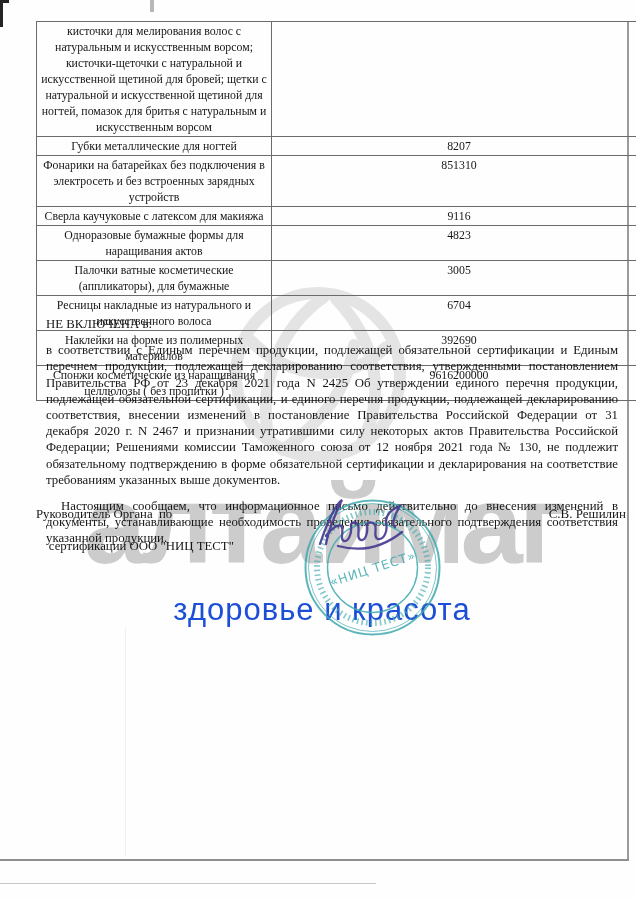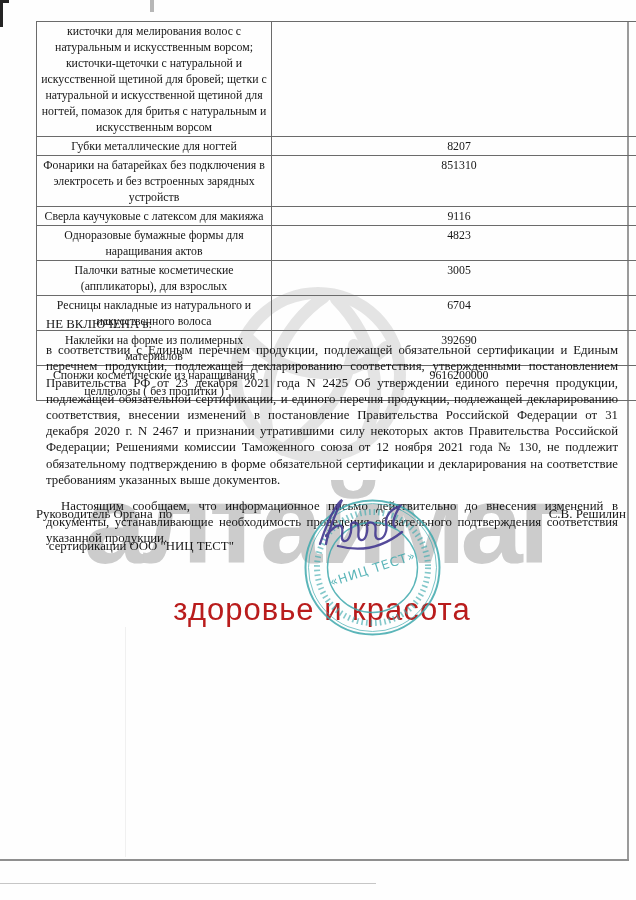--- a/index.html
+++ b/index.html
@@ -15,21 +15,21 @@
   .edge-bottom2{position:absolute;left:0;top:883px;width:376px;height:1px;background:#c6c6c6;}
   .fold-line{position:absolute;left:125px;top:627px;width:1px;height:230px;background:#f0f0f0;}
 
   
   .logo-wm{position:absolute;left:228px;top:285px;width:180px;height:180px;z-index:1;}
   .brand-wm{position:absolute;left:50px;top:470px;width:545px;text-align:center;z-index:1;
             font-family:"Liberation Sans", sans-serif;font-weight:bold;
             font-size:112px;line-height:110px;letter-spacing:-4px;color:#c7c7c7;opacity:.9;}
   .tagline-wm{position:absolute;left:122px;top:592px;width:400px;text-align:center;z-index:1;
             font-family:"Liberation Sans", sans-serif;font-size:31px;letter-spacing:1px;
-            color:#b91c1c;}
+            color:#1d4ed8;}
 
   
   table.products{position:absolute;left:36px;top:21px;width:592px;z-index:2;
             border-collapse:collapse;table-layout:fixed;}
   table.products td{border:1px solid #6b6b6b;font-size:11.8px;line-height:16px;
             text-align:center;vertical-align:top;padding:1px 4px;}
   table.products td.name{width:226px;}
   table.products td.code{width:366px;}
 
   
@@ -90,21 +90,21 @@
         </tr>
         <tr style="height: 15px;">
           <td class="name">Сверла каучуковые с латексом для макияжа</td>
           <td class="code">9116</td>
         </tr>
         <tr style="height: 29px;">
           <td class="name">Одноразовые бумажные формы для наращивания актов</td>
           <td class="code">4823</td>
         </tr>
         <tr style="height: 28px;">
-          <td class="name">Палочки ватные косметические (аппликаторы), для взрослых</td>
+          <td class="name">Палочки ватные косметические (аппликаторы), для бумажные</td>
           <td class="code">3005</td>
         </tr>
         <tr style="height: 29px;">
           <td class="name">Ресницы накладные из натурального и искусственного волоса</td>
           <td class="code">6704</td>
         </tr>
         <tr style="height: 15px;">
           <td class="name">Наклейки на форме из полимерных материалов</td>
           <td class="code">392690</td>
         </tr>

